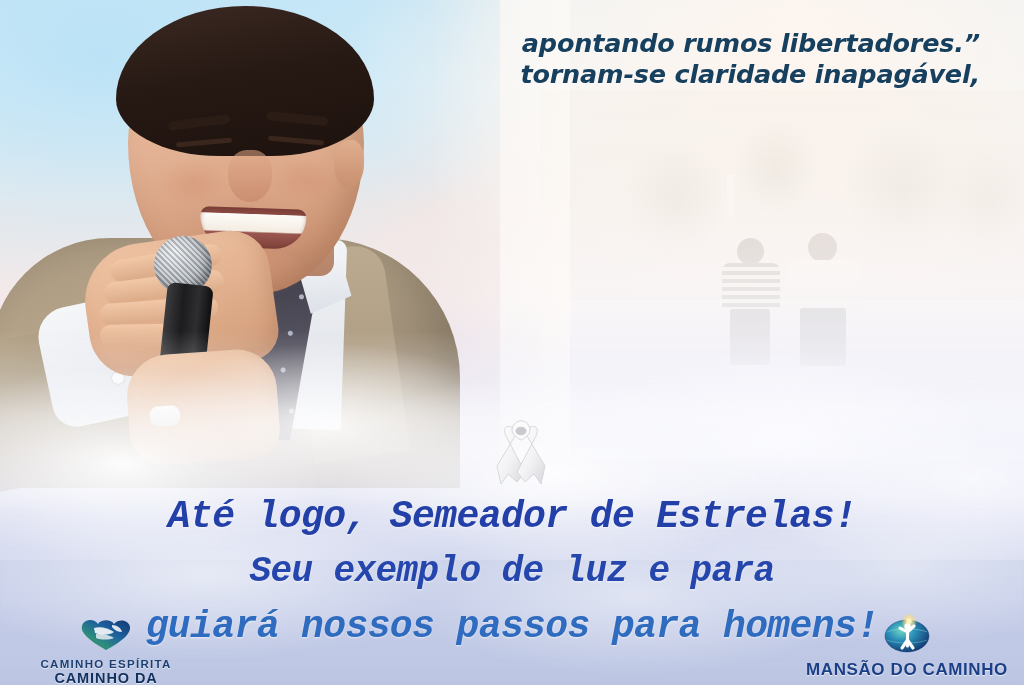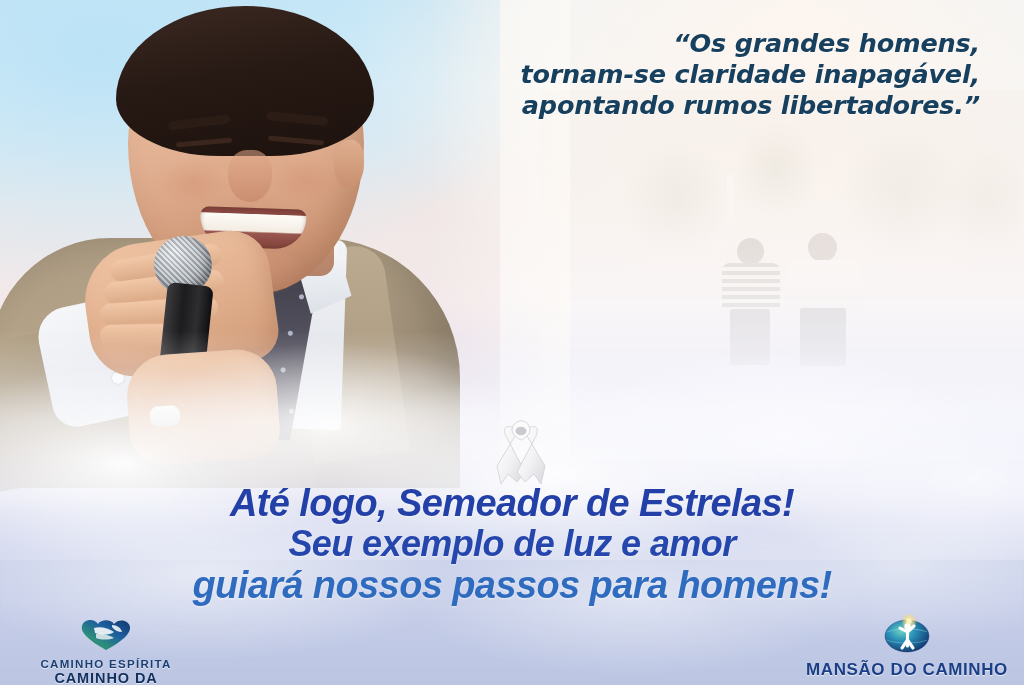--- a/index.html
+++ b/index.html
@@ -270,25 +270,26 @@
 
   
   .ribbon{ position:absolute; left:487px; top:410px; width:68px; height:78px; z-index:7; }
 
   
   .headline{
     position:absolute; left:0; top:482px; width:1024px; text-align:center; z-index:8;
   }
   .hl{
     display:block;
-    font-family:Liberation Sans, sans-serif;
+    font-family:Liberation Mono, monospace;
     font-weight:bold; font-style:italic;
     letter-spacing:-0.6px;
     text-shadow:0 1px 2px rgba(255,255,255,0.55);
     white-space:nowrap;
+    margin-top:14px;
   }
   .hl-1{ font-size:38px; line-height:42px; color:#2340a8; }
   .hl-2{ font-size:36px; line-height:40px; color:#2546ad; }
   .hl-3{ font-size:38px; line-height:42px; color:#2f6bbf; }
 
   
   .logo-left{ position:absolute; left:8px; top:616px; width:196px; text-align:center; z-index:9; }
   .logo-right{ position:absolute; right:12px; top:612px; width:210px; text-align:center; z-index:9; }
   .logo-mark{ display:block; margin:0 auto 2px; }
   .logo-l1{
@@ -366,44 +367,43 @@
     <div class="mic-head"></div>
     <div class="mic-body"></div>
     <div class="p-hand2"></div>
     <div class="p-ring"></div>
   </div>
 
   <div class="clouds"></div>
   <div class="clouds-low"></div>
 
   <div class="quote">
-    <span class="quote-line">“Os grandes homens,</span>
+    <span class="quote-line">apontando rumos libertadores.”</span>
     <span class="quote-line">tornam-se claridade inapagável,</span>
-    <span class="quote-line">apontando rumos libertadores.”</span>
   </div>
 
   <div class="ribbon">
     <svg width="68" height="78" viewBox="0 0 68 78" aria-hidden="true">
       <defs>
         <linearGradient id="rbG" x1="0" y1="0" x2="1" y2="1">
           <stop offset="0%" stop-color="#ffffff"></stop>
           <stop offset="55%" stop-color="#f2f2f4"></stop>
           <stop offset="100%" stop-color="#d8d8dd"></stop>
         </linearGradient>
       </defs>
       <path d="M34 24 C20 10, 14 18, 20 28 L38 62 L30 72 L21 64 L14 74 L10 56 L28 26 Z" fill="url(#rbG)" stroke="#cfcfd6" stroke-width="0.8"></path>
       <path d="M34 24 C48 10, 54 18, 48 28 L30 62 L38 72 L47 64 L54 74 L58 56 L40 26 Z" fill="url(#rbG)" stroke="#cfcfd6" stroke-width="0.8"></path>
       <path d="M26 16 C30 9, 38 9, 42 16 C45 21, 41 27, 34 30 C27 27, 23 21, 26 16 Z" fill="#fbfbfc" stroke="#ccccd3" stroke-width="0.8"></path>
       <ellipse cx="34" cy="21" rx="5.5" ry="4.2" fill="#b9b9c2" opacity="0.75"></ellipse>
     </svg>
   </div>
 
   <div class="headline">
     <span class="hl hl-1">Até logo, Semeador de Estrelas!</span>
-    <span class="hl hl-2">Seu exemplo de luz e amor</span>
+    <span class="hl hl-2">Seu exemplo de luz e para</span>
     <span class="hl hl-3">guiará nossos passos para homens!</span>
   </div>
 
   <div class="logo-left">
     <span class="logo-mark">
       <svg width="56" height="36" viewBox="0 0 56 36" aria-hidden="true">
         <defs>
           <linearGradient id="hrt" x1="0" y1="1" x2="1" y2="0">
             <stop offset="0%" stop-color="#1f6f63"></stop>
             <stop offset="30%" stop-color="#2e8f7a"></stop>

